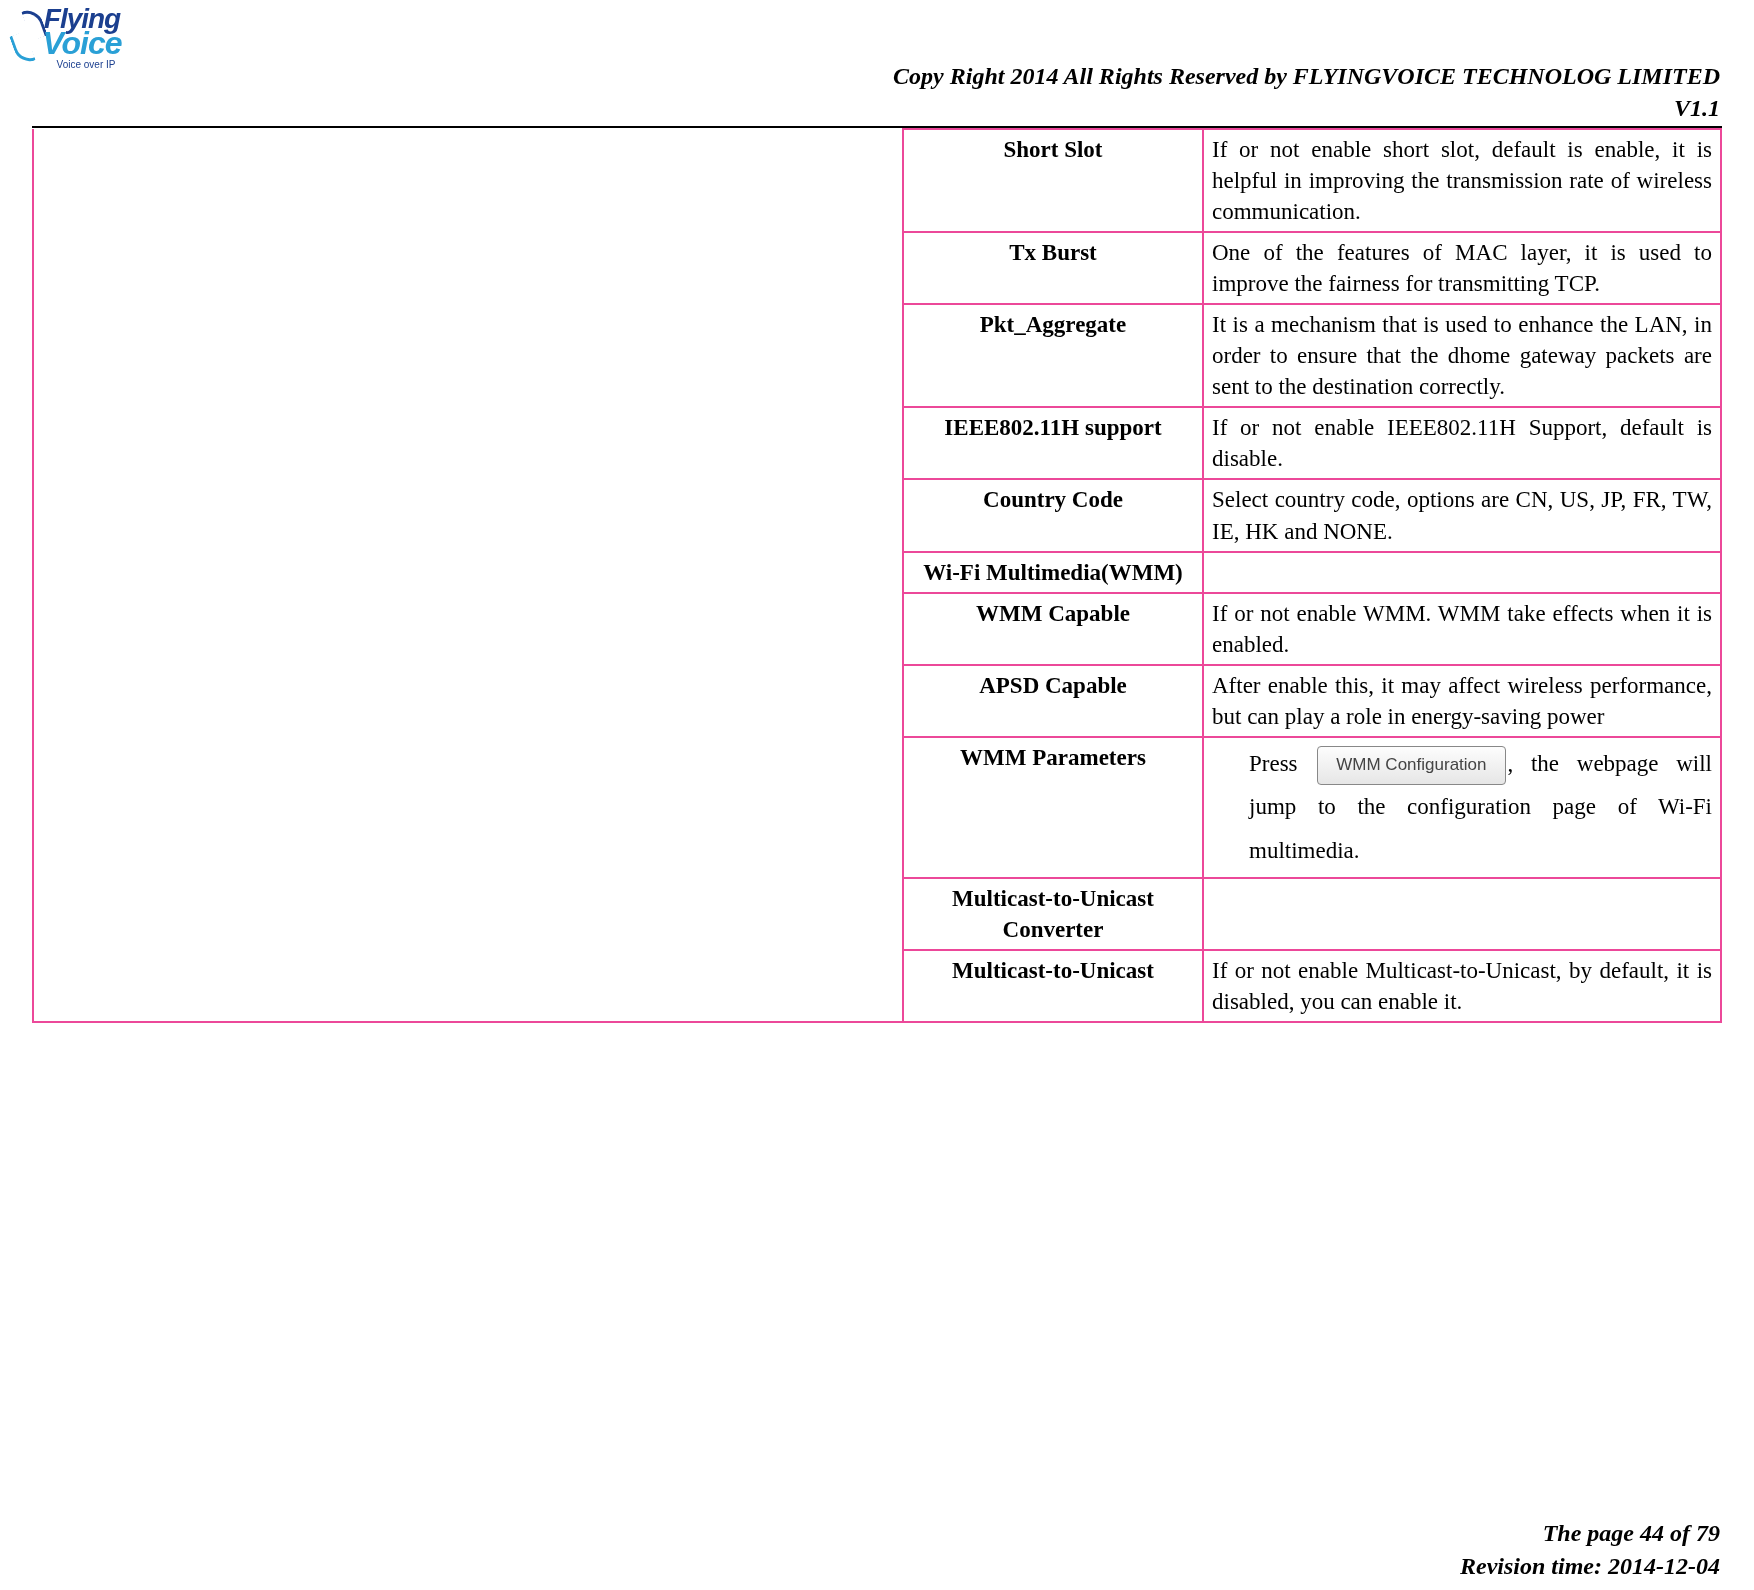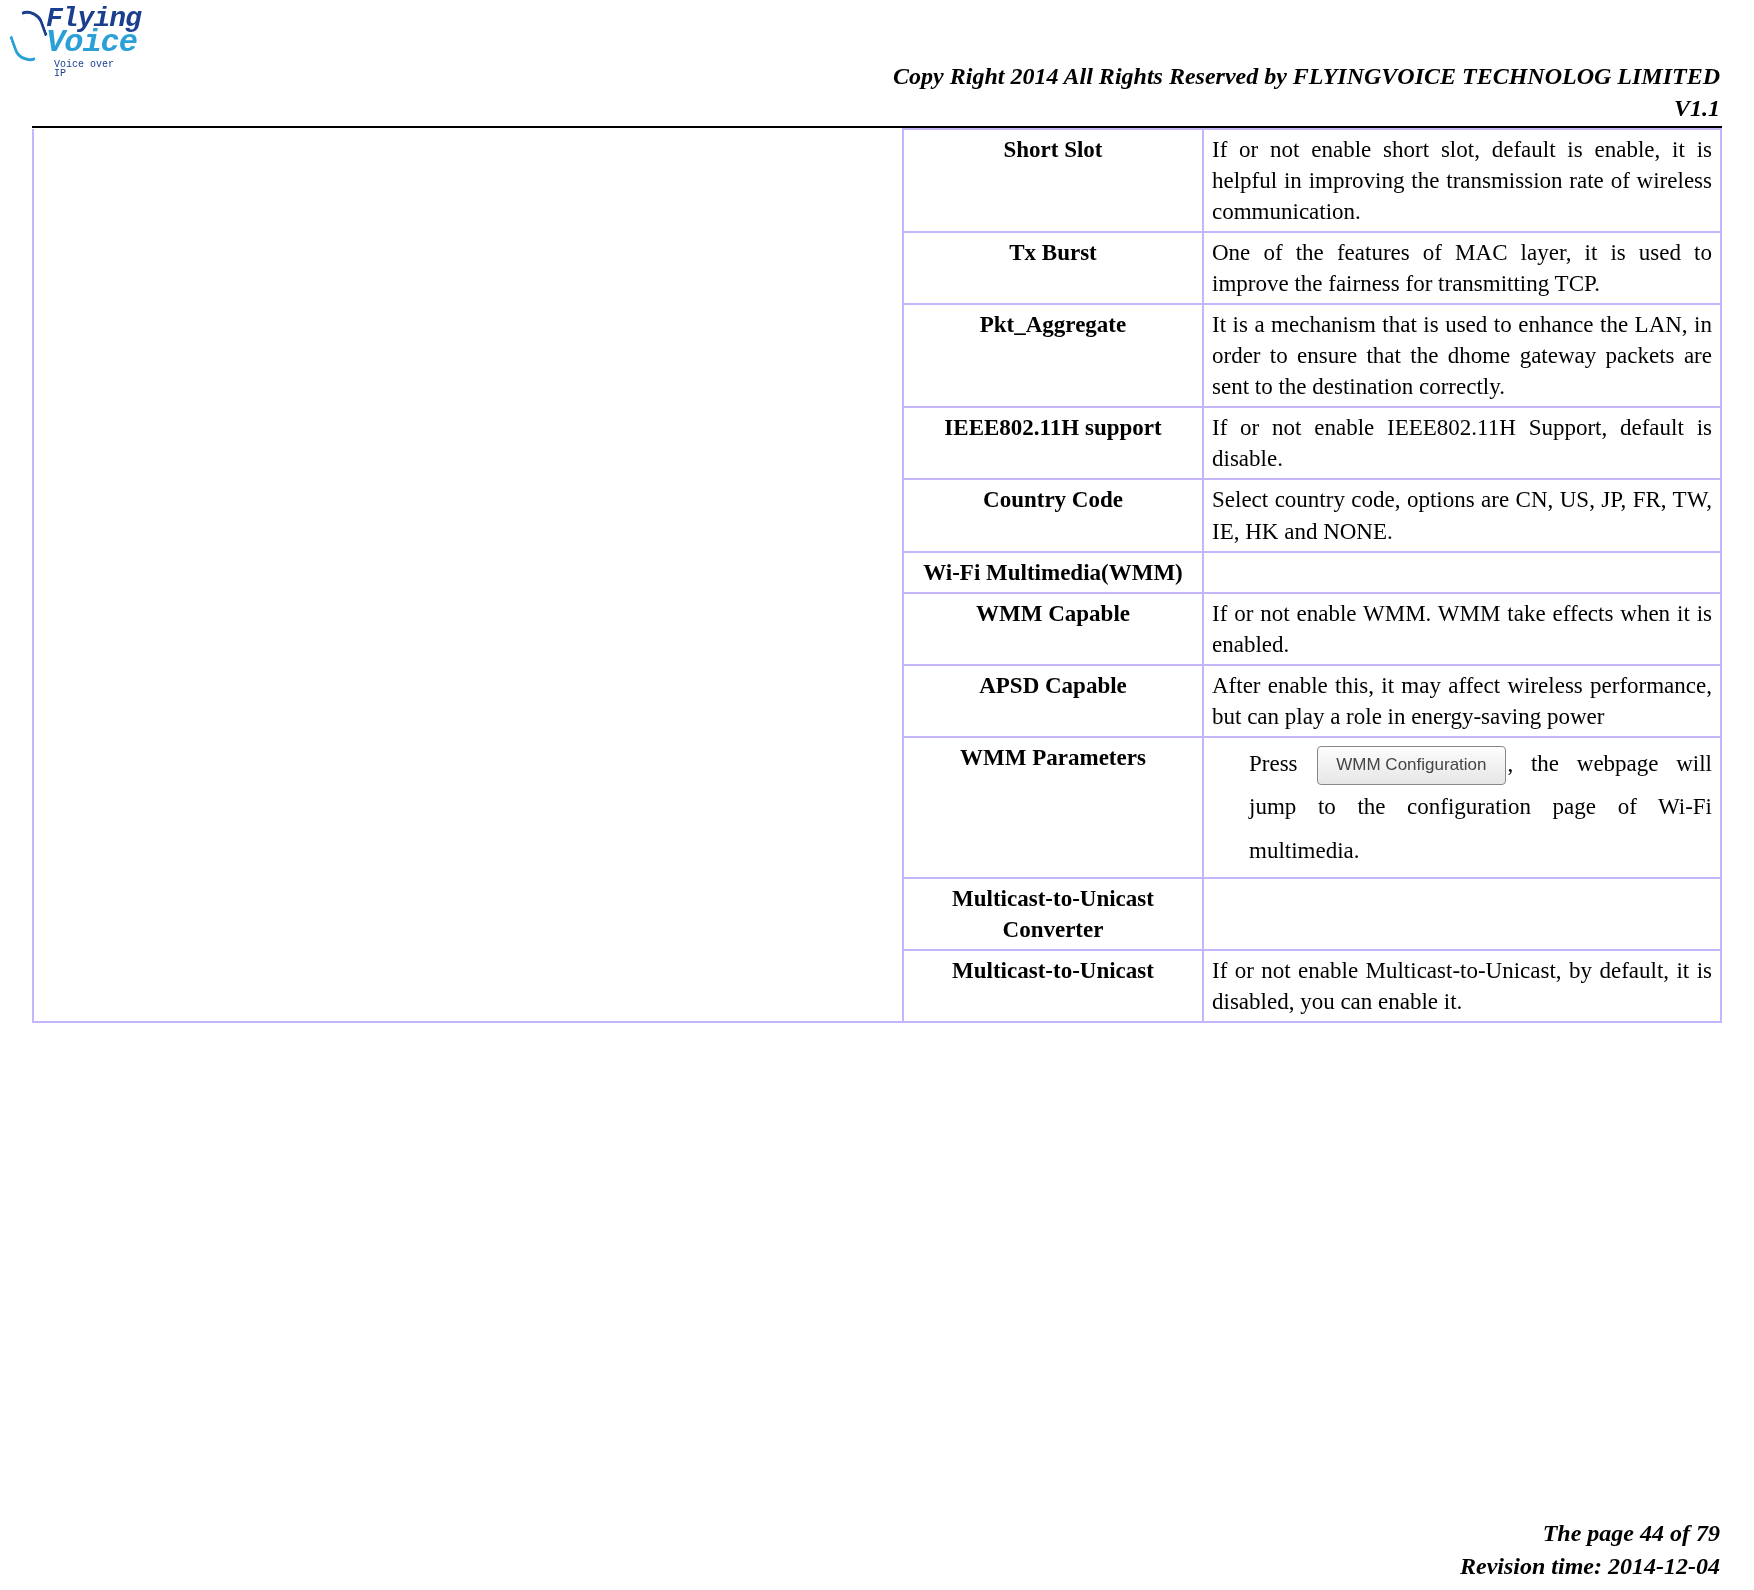--- a/index.html
+++ b/index.html
@@ -15,25 +15,26 @@
     .logo-area {
       position: absolute;
       top: 6px;
       left: 8px;
       width: 110px;
       height: 70px;
     }
     .logo-text {
       display: flex;
       flex-direction: column;
-      font-family: Liberation Mono, monospace;
+      font-family: Liberation Sans, sans-serif;
       font-style: italic;
       font-weight: bold;
       line-height: 0.9;
       position: relative;
+      align-items: center;
     }
     .logo-flying {
       color: #1b3f8f;
       font-size: 28px;
       letter-spacing: -1px;
       margin-left: 38px;
     }
     .logo-voice {
       color: #2aa0d6;
       font-size: 32px;
@@ -100,21 +101,21 @@
     table.params {
       border-collapse: collapse;
       position: absolute;
       top: 128px;
       left: 32px;
       width: 1690px;
       font-size: 23px;
       table-layout: fixed;
     }
     table.params td {
-      border: 2px solid #c4b5fd;
+      border: 2px solid #ec4899;
       padding: 4px 8px;
       vertical-align: top;
     }
     col.c1 { width: 870px; }
     col.c2 { width: 300px; }
     col.c3 { width: auto; }
     .name-cell {
       text-align: center;
       font-weight: bold;
       line-height: 1.35;

